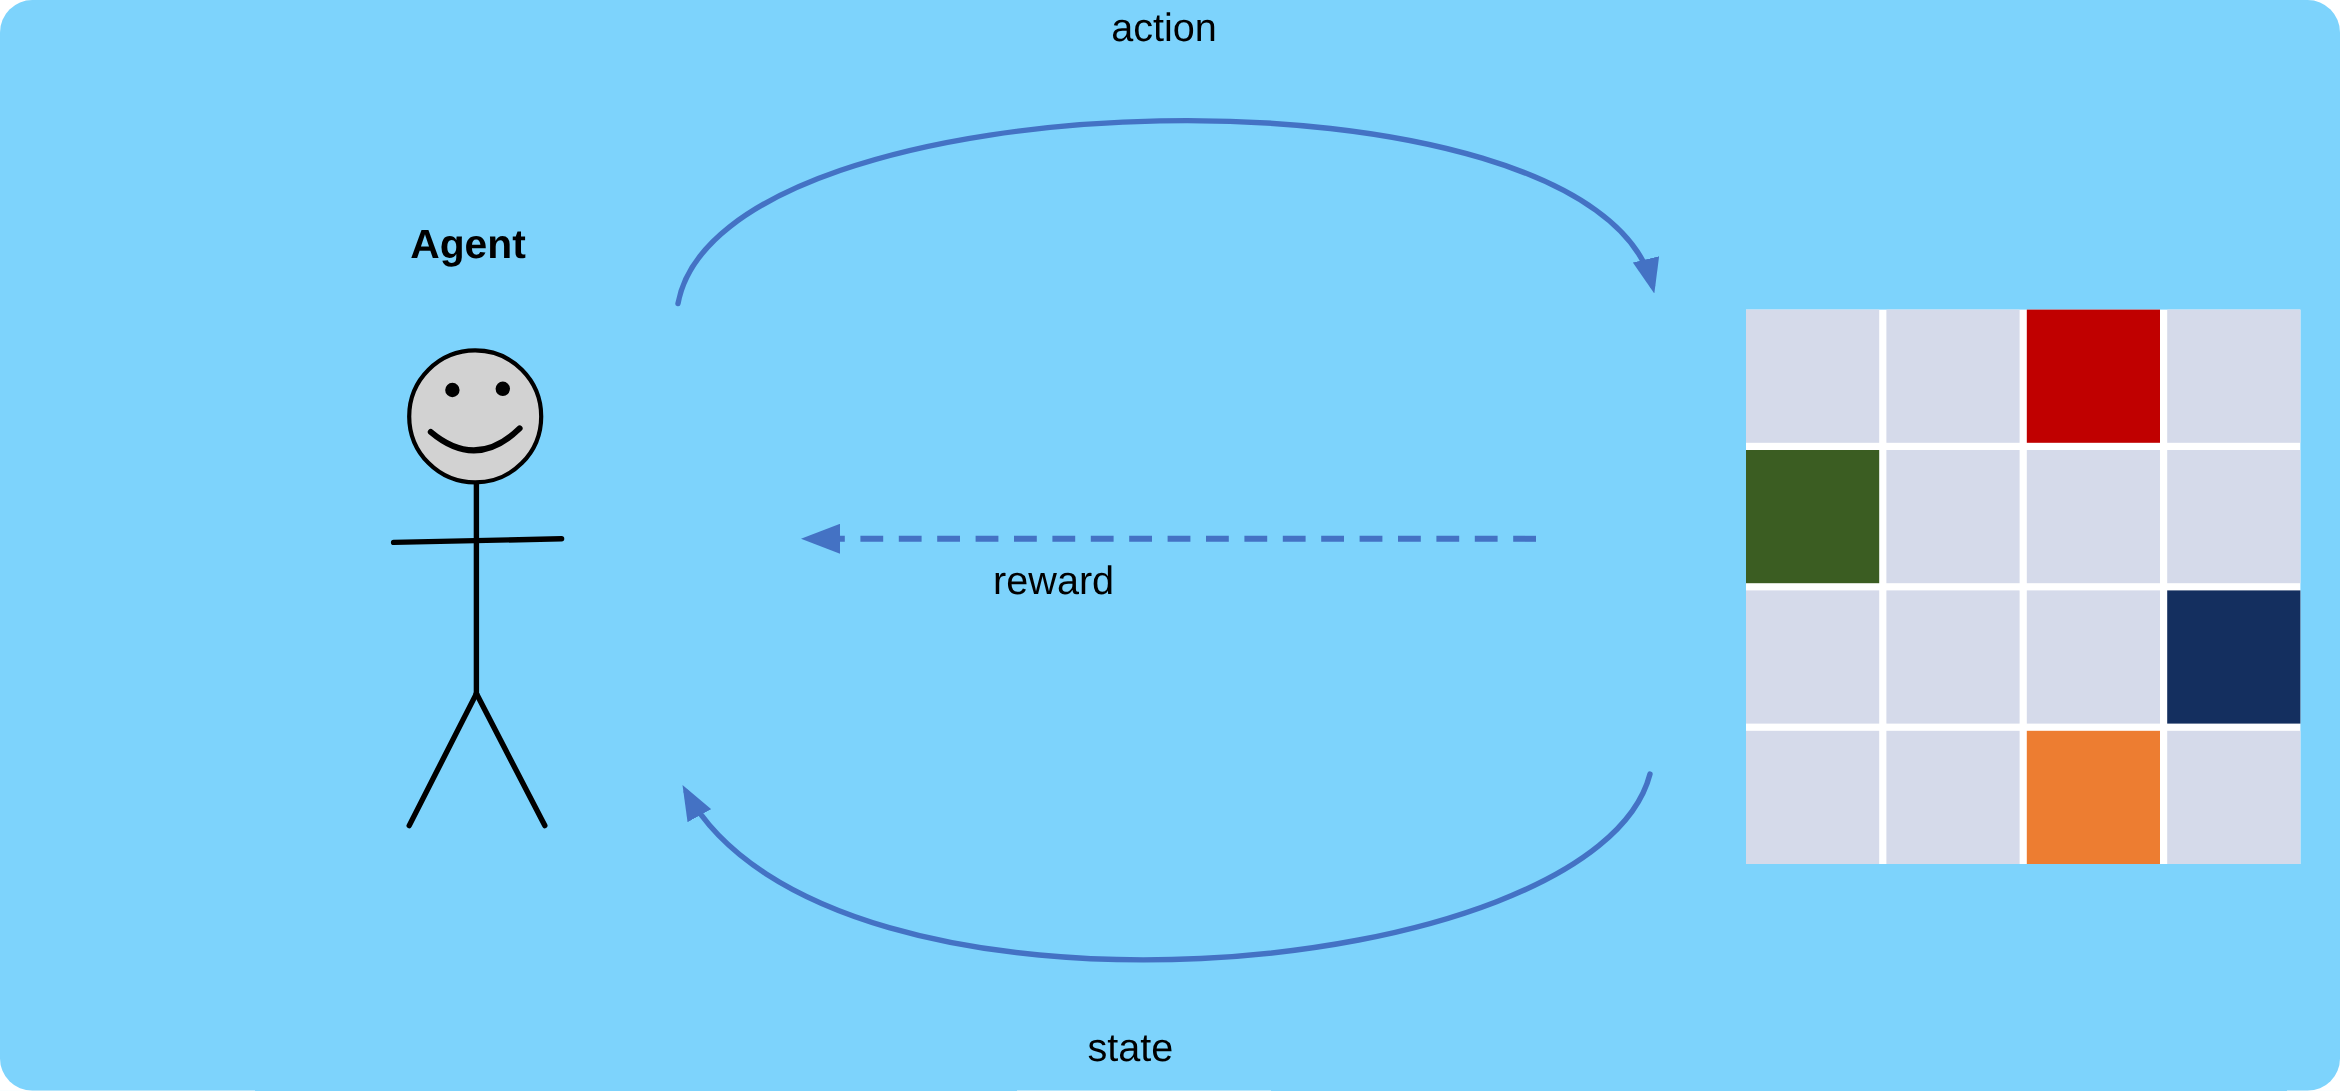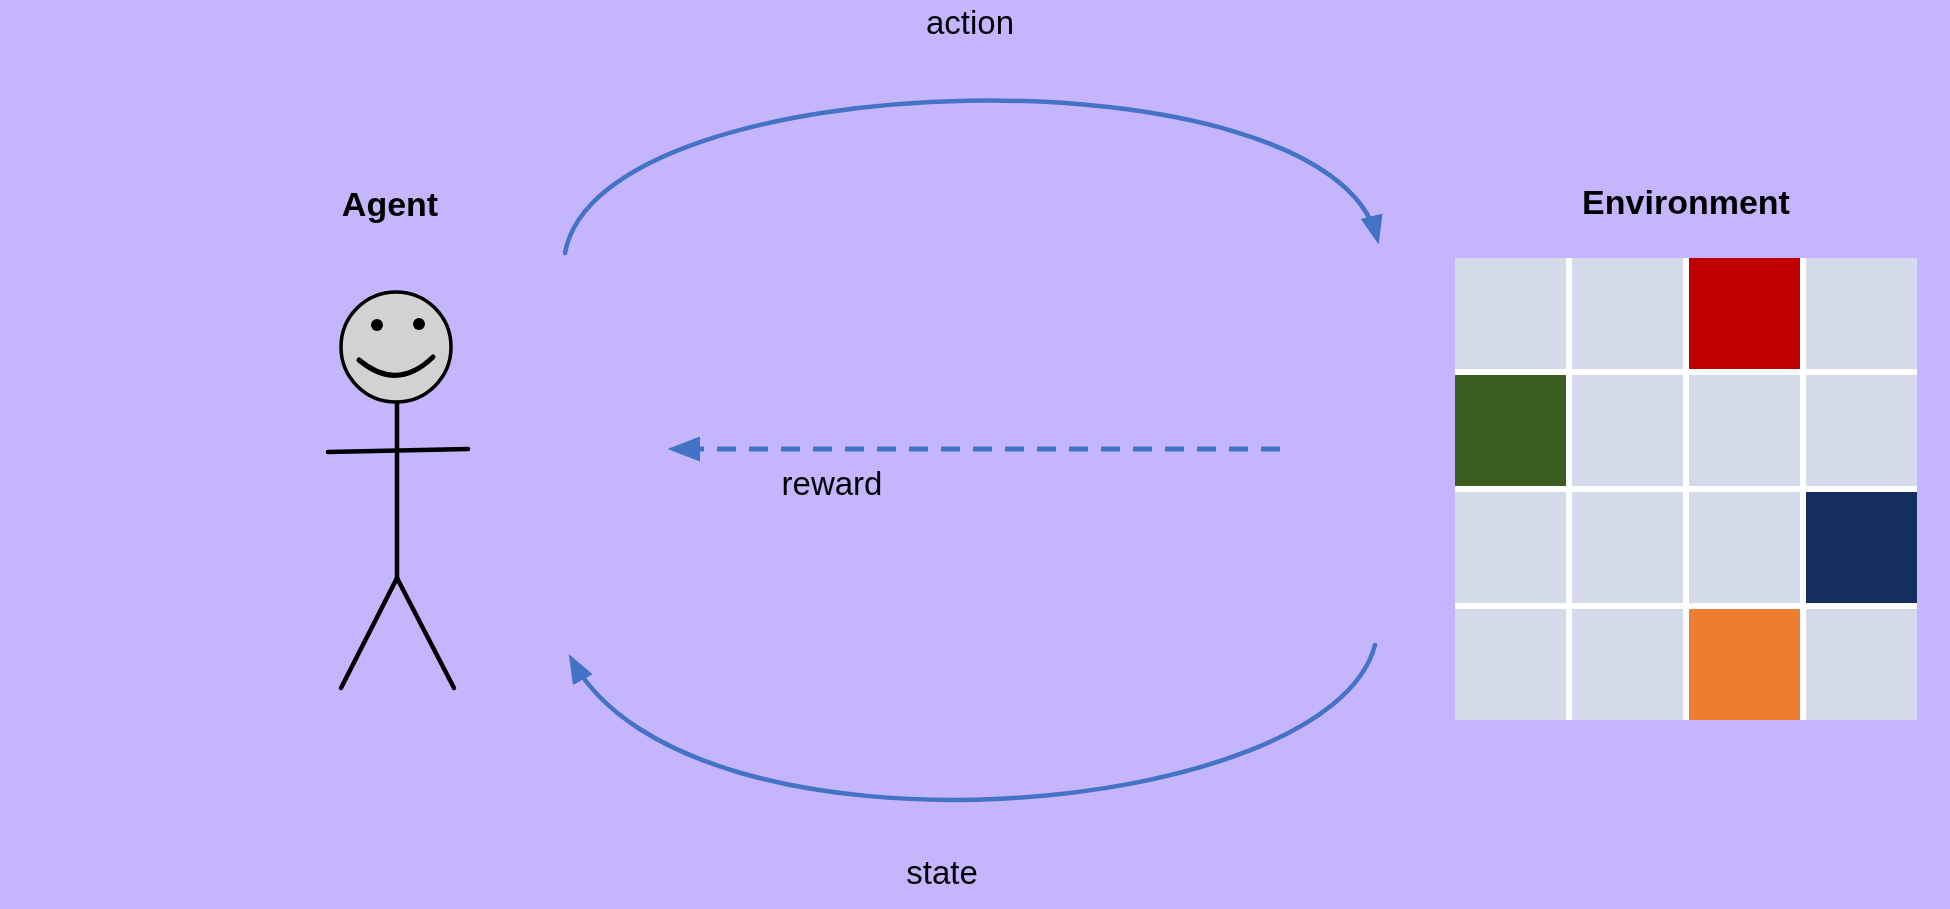--- a/index.html
+++ b/index.html
@@ -4,41 +4,42 @@
 <style>
   html, body {
     margin: 0;
     padding: 0;
     background: #ffffff;
   }
   .canvas {
     position: relative;
     width: 1950px;
     height: 909px;
-    background: #c4b5fd;
+    background: #7dd3fc;
     overflow: hidden;
     font-family: "Liberation Sans", sans-serif;
     color: #000000;
+    border-radius: 27px;
   }
   .label {
     position: absolute;
     transform: translateX(-50%);
     font-size: 33px;
     line-height: 1.1;
     white-space: nowrap;
     color: #000000;
   }
   .label.bold {
     font-weight: bold;
     font-size: 34px;
   }
   .label.action-pos      { left: 970px;  top: 5px;   }
   .label.agent-pos       { left: 390px;  top: 186px; text-align: center; }
   .label.environment-pos { left: 1686px; top: 184px; }
-  .label.reward-pos      { left: 832px;  top: 466px; }
+  .label.reward-pos      { left: 878px;  top: 466px; }
   .label.state-pos       { left: 942px;  top: 855px; }
 
   .diagram-svg {
     position: absolute;
     left: 0;
     top: 0;
     width: 1950px;
     height: 909px;
   }
 
@@ -59,21 +60,20 @@
     height: 100%;
   }
 </style>
 </head>
 <body>
 
 <div class="canvas">
 
   <div class="label action-pos">action</div>
   <div class="label bold agent-pos">Agent</div>
-  <div class="label bold environment-pos">Environment</div>
   <div class="label reward-pos">reward</div>
   <div class="label state-pos">state</div>
 
   <svg class="diagram-svg" viewBox="0 0 1950 909">
     <defs>
       <marker id="arrowhead" orient="auto" markerUnits="strokeWidth" markerWidth="6.5" markerHeight="5" refX="5" refY="2.5">
         <path d="M0,0 L6.5,2.5 L0,5 Z" fill="#4472C4"></path>
       </marker>
     </defs>
 

